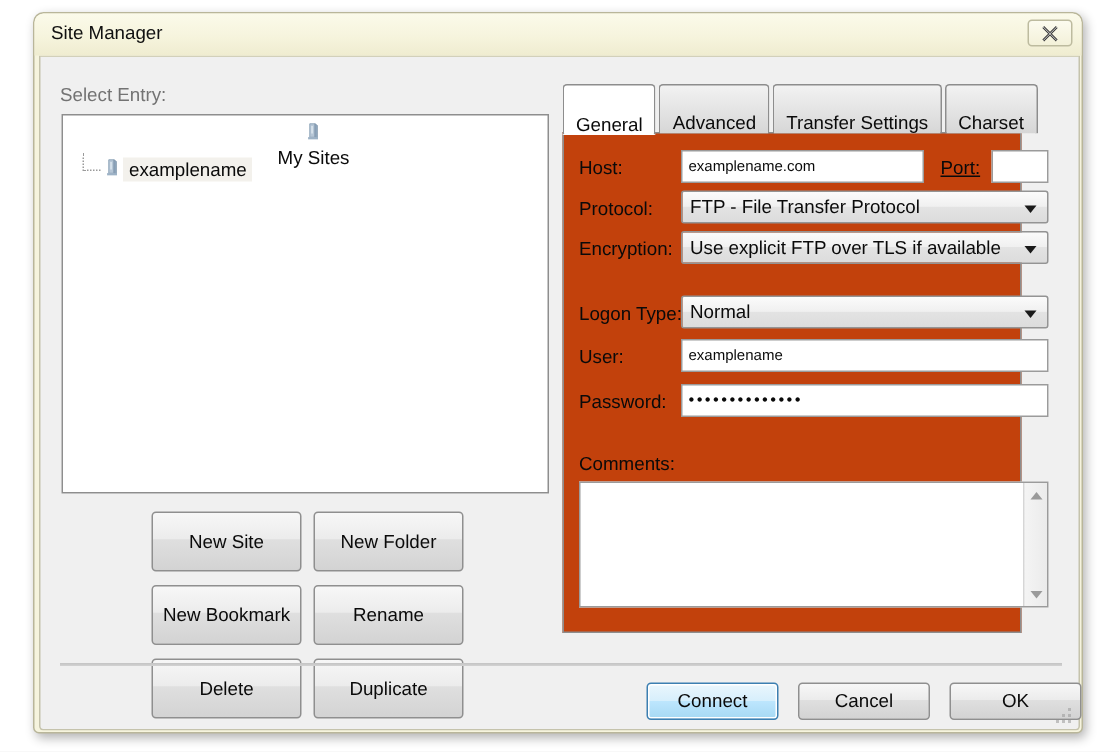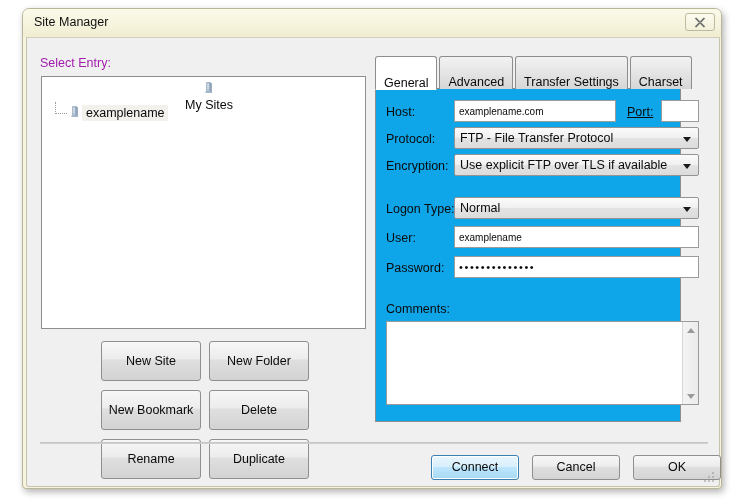--- a/index.html
+++ b/index.html
@@ -64,21 +64,21 @@
     border-top: 1px solid #d2d0ba;
     border-radius: 0 0 3px 3px;
     box-sizing: border-box;
   }
 
   
   #label-select-entry {
     position: absolute;
     left: 13px; top: 18px;
     font-size: 12.5px;
-    color: #a21caf;
+    color: #737373;
     white-space: nowrap;
   }
   #tree-box {
     position: absolute;
     left: 14px; top: 38px;
     width: 325px; height: 253px;
     background: #ffffff;
     border: 1px solid #8e8e8e;
     box-sizing: border-box;
     overflow: hidden;
@@ -169,21 +169,21 @@
     line-height: 21px;
     border-bottom: 1px solid #ffffff;
     margin-bottom: -1px;
     position: relative;
     z-index: 4;
   }
   #tabpage {
     position: absolute;
     left: 0; top: 21px;
     width: 306px; height: 334px;
-    background: #0ea5e9;
+    background: #c2410c;
     border: 1px solid #8d8d8d;
     box-sizing: border-box;
   }
 
   
   .flabel {
     position: absolute;
     font-size: 12.5px;
     color: #0a0a0a;
     white-space: nowrap;
@@ -337,22 +337,22 @@
         </span>
         <span class="tree-label">examplename</span>
       </div>
 
     </div>
 
     <div id="left-buttons">
       <button class="btn">New Site</button>
       <button class="btn">New Folder</button>
       <button class="btn">New Bookmark</button>
+      <button class="btn">Rename</button>
       <button class="btn">Delete</button>
-      <button class="btn">Rename</button>
       <button class="btn">Duplicate</button>
     </div>
 
     <div id="notebook">
 
       <div id="tabstrip">
         <div class="tab active">General</div>
         <div class="tab">Advanced</div>
         <div class="tab">Transfer Settings</div>
         <div class="tab">Charset</div>

